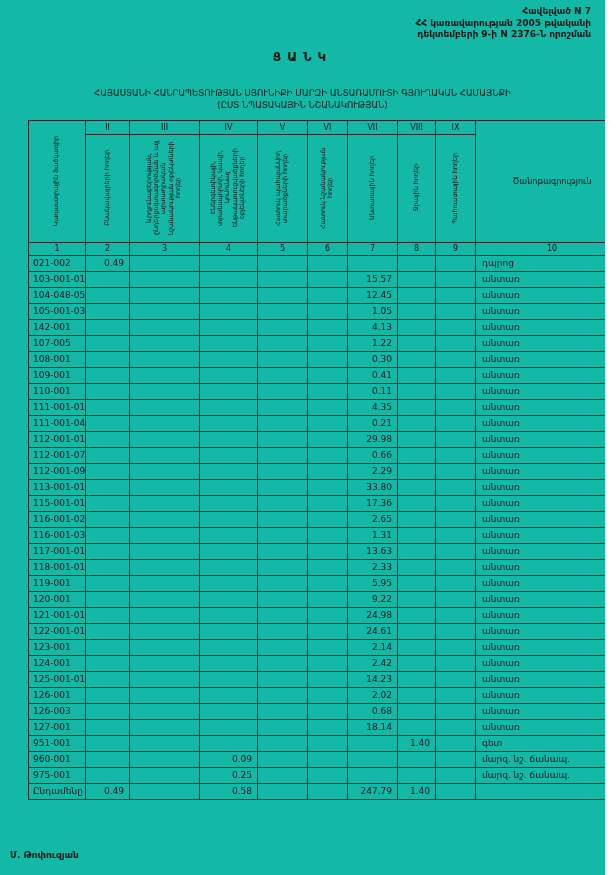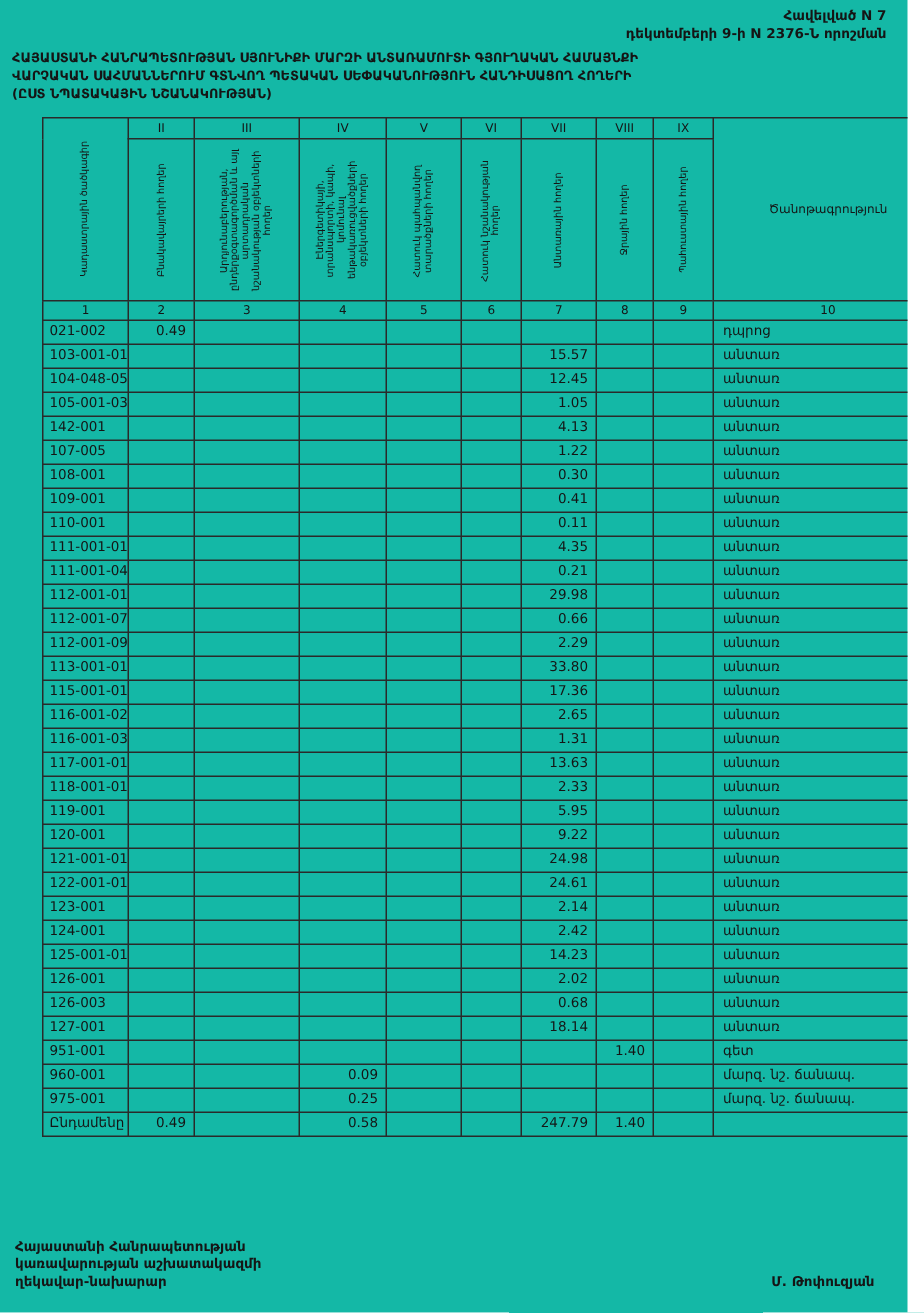--- a/index.html
+++ b/index.html
@@ -9,21 +9,21 @@
     box-sizing:border-box;
     padding:6px 8px 10px 8px;
     background:#14b8a6;
     color:#151515;
     font-family:"DejaVu Sans",sans-serif;
     display:flex;flex-direction:column;
     overflow:hidden;
   }
   .annex{ text-align:right; font-size:9px; line-height:11.5px; font-weight:bold; padding-right:6px;}
   .doc-title{ text-align:center; font-weight:bold; font-size:12px; letter-spacing:6px; margin-top:9px;}
-  .subtitle{ text-align:left; font-size:8.6px; line-height:12px; margin-top:4px;font-weight:bold;}
+  .subtitle{ text-align:center; font-size:8.6px; line-height:12px; margin-top:23px;}
   table.doc-table{
     margin-top:9px;
     border-collapse:collapse;
     table-layout:fixed;
     width:600px;
     margin-left:20px;
   }
   .doc-table th,.doc-table td{
     border:1px solid #2a2a2a;
     padding:0;
@@ -62,27 +62,28 @@
     padding:0 14px 4px 2px;
   }
 </style>
 </head>
 <body>
 
 <div class="page">
 
   <div class="annex">
     <div>Հավելված N 7</div>
+    <div>ՀՀ կառավարության 2005 թվականի</div>
     <div>դեկտեմբերի 9-ի N 2376-Ն որոշման</div>
   </div>
 
+  <div class="doc-title">ՑԱՆԿ</div>
 
   <div class="subtitle">
     <div>ՀԱՅԱՍՏԱՆԻ ՀԱՆՐԱՊԵՏՈՒԹՅԱՆ ՍՅՈՒՆԻՔԻ ՄԱՐԶԻ ԱՆՏԱՌԱՄՈՒՏԻ ԳՅՈՒՂԱԿԱՆ ՀԱՄԱՅՆՔԻ</div>
-    <div>ՎԱՐՉԱԿԱՆ ՍԱՀՄԱՆՆԵՐՈՒՄ ԳՏՆՎՈՂ ՊԵՏԱԿԱՆ ՍԵՓԱԿԱՆՈՒԹՅՈՒՆ ՀԱՆԴԻՍԱՑՈՂ ՀՈՂԵՐԻ</div>
     <div>(ԸՍՏ ՆՊԱՏԱԿԱՅԻՆ ՆՇԱՆԱԿՈՒԹՅԱՆ)</div>
   </div>
 
   <table class="doc-table">
     <colgroup>
       <col style="width:57px">
         <col style="width:44px">
         <col style="width:70px">
         <col style="width:58px">
       <col style="width:50px">
@@ -554,21 +555,16 @@
           <td class="num"></td>
           <td class="num">247.79</td>
           <td class="num">1.40</td>
           <td class="num"></td>
           <td class="note"></td>
         </tr>
       </tbody>
   </table>
 
   <div class="footer">
-    <div>
-      <div>Հայաստանի Հանրապետության</div>
-      <div>կառավարության աշխատակազմի</div>
-      <div>ղեկավար-նախարար</div>
-    </div>
     <div>Մ. Թոփուզյան</div>
   </div>
 
 </div>
 
 </body></html>

